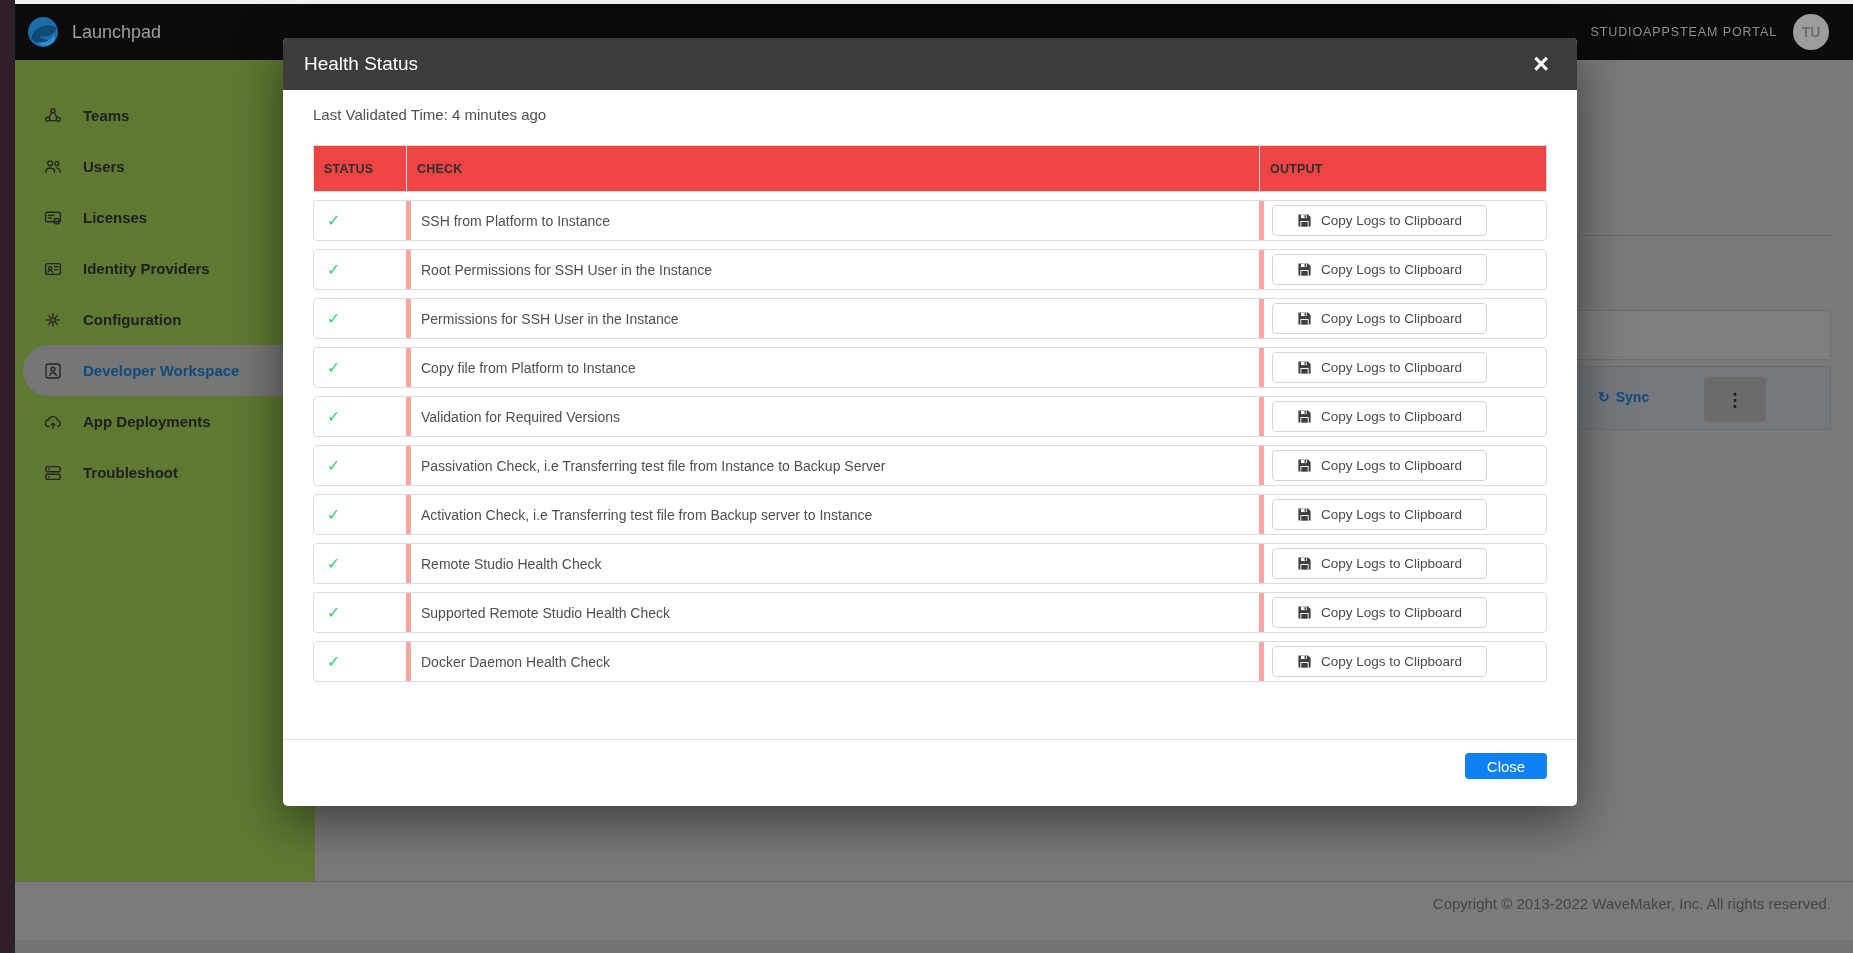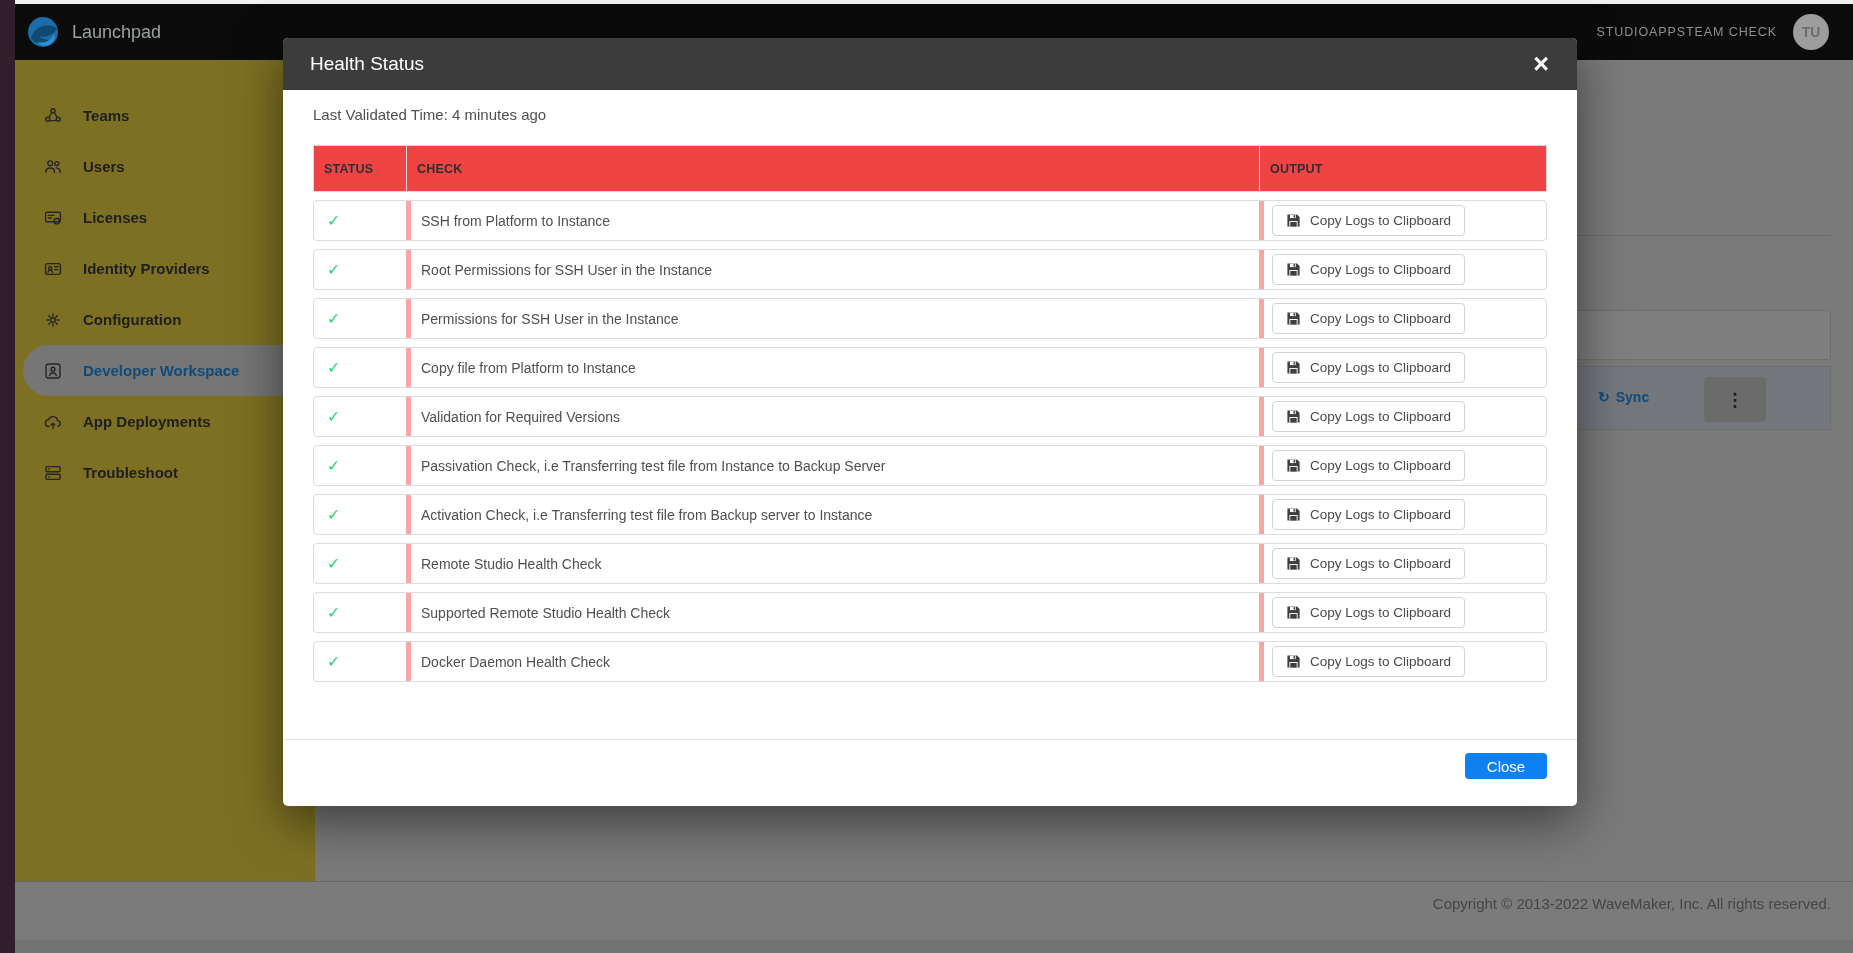--- a/index.html
+++ b/index.html
@@ -13,21 +13,21 @@
 
   
   .topbar{position:absolute;top:4px;left:0;right:0;height:56px;background:#0b0b0b;display:flex;align-items:center;z-index:3;padding:0 24px 0 12px;box-sizing:border-box;}
   .brand-logo{width:32px;height:32px;flex:0 0 auto;}
   .brand{margin-left:13px;font-size:18px;color:#9ba0a3;}
   .topnav{margin-left:auto;display:flex;align-items:center;margin-right:16px;}
   .topnav .nav-item{font-size:12.5px;letter-spacing:0.9px;color:#8d8f90;cursor:pointer;}
   .avatar{width:36px;height:36px;border-radius:50%;background:#9d9d9d;color:#6d6d6d;font-weight:bold;font-size:14px;display:flex;align-items:center;justify-content:center;cursor:pointer;}
 
   
-  .sidebar{position:absolute;left:0;top:60px;width:300px;bottom:72px;background:#fde047;z-index:1;padding-top:30px;box-sizing:border-box;}
+  .sidebar{position:absolute;left:0;top:60px;width:300px;bottom:72px;background:#bef264;z-index:1;padding-top:30px;box-sizing:border-box;}
   .side-item{height:51px;display:flex;align-items:center;padding-left:28px;gap:20px;color:#3e3e3e;font-size:15px;font-weight:700;cursor:pointer;box-sizing:border-box;}
   .side-item .icon{width:20px;height:20px;color:#4a4a4a;flex:0 0 auto;}
   .side-item .icon svg{width:20px;height:20px;display:block;}
   .side-item.selected{background:#ececec;border-radius:26px;margin:0 4px 0 8px;padding-left:20px;color:#2196f3;}
 
   
   .main{position:absolute;left:300px;top:60px;right:0;bottom:72px;background:#f4f4f4;z-index:1;}
   .main-divider{position:absolute;top:175px;left:40px;right:22px;height:1px;background:#d9d9d9;}
   .capacity-row{position:absolute;top:202px;right:22px;display:flex;align-items:center;gap:18px;}
   .users-label{font-size:15px;color:#3a3a3a;}
@@ -39,57 +39,57 @@
   .kebab-btn{position:absolute;left:1373px;top:10px;width:62px;height:45px;background:#d7d7d7;border-radius:4px;display:flex;align-items:center;justify-content:center;color:#3e3e3e;font-size:18px;font-weight:700;cursor:pointer;}
 
   
   .page-footer{position:absolute;left:0;right:0;bottom:0;height:72px;background:#f6f6f8;border-top:1px solid #cfcfcf;box-sizing:border-box;z-index:1;}
   .copyright{position:absolute;top:13px;right:22px;font-size:15px;color:#8b8b92;}
   .bottom-strip{position:absolute;bottom:0;left:0;right:0;height:13px;background:#e6e6e9;}
 
   
   .backdrop{position:absolute;left:0;top:60px;right:0;bottom:0;background:rgba(0,0,0,0.5);z-index:4;}
   .modal{position:absolute;left:268px;top:38px;width:1294px;height:768px;background:#fff;border-radius:5px;box-shadow:0 15px 50px rgba(0,0,0,0.5);z-index:10;}
-  .modal-header{height:52px;background:#3c3c3c;border-radius:5px 5px 0 0;display:flex;align-items:center;padding:0 28px 0 27px;}
+  .modal-header{height:52px;background:#3c3c3c;border-radius:5px 5px 0 0;display:flex;align-items:center;padding:0 28px 0 21px;}
   .modal-title{color:#fff;font-size:19px;font-weight:500;}
   .modal-close{margin-left:auto;color:#fff;font-size:27px;font-weight:700;line-height:1;cursor:pointer;}
   .modal-body{padding:16px 30px 0;}
   .validated{font-size:15px;color:#4f4f4f;height:18px;}
   .health-table{margin-top:21px;}
   .table-head{display:grid;grid-template-columns:92px 853px 1fr;height:47px;background:#ef4444;border:1px solid #d9d9d9;box-sizing:border-box;}
   .th{font-size:12.5px;font-weight:700;color:#2f2f2f;letter-spacing:0.2px;padding-left:10px;display:flex;align-items:center;box-sizing:border-box;}
   .th + .th{border-left:1px solid #d9d9d9;}
   .trow{display:grid;grid-template-columns:92px 853px 1fr;height:41px;margin-top:8px;background:#fff;border:1px solid #dcdcdc;border-radius:4px;box-sizing:border-box;}
   .td{display:flex;align-items:center;padding-left:10px;box-sizing:border-box;}
   .td + .td{border-left:5px solid #fca5a5;}
   .check-icon{color:#2dd36f;font-size:16px;padding-left:3px;}
   .check-name{font-size:14px;color:#4f4f4f;}
   .td-output{padding-left:8px;}
-  .copy-btn{display:inline-flex;align-items:center;gap:9px;height:31px;padding:0 13px;background:#fff;border:1px solid #d4d4d4;border-radius:4px;color:#4a4a4a;font-size:13.5px;font-family:"Liberation Sans",sans-serif;cursor:pointer;}
+  .copy-btn{display:inline-flex;align-items:center;gap:9px;height:31px;padding:0 24px;background:#fff;border:1px solid #d4d4d4;border-radius:4px;color:#4a4a4a;font-size:13.5px;font-family:"Liberation Sans",sans-serif;cursor:pointer;}
   .copy-btn .floppy svg{display:block;}
   .modal-footer{position:absolute;bottom:0;left:0;right:0;height:66px;border-top:1px solid #e3e3e3;}
   .close-btn{position:absolute;right:30px;top:13px;width:82px;height:26px;background:#0d80f2;color:#fff;border:none;border-radius:4px;font-size:15px;font-family:"Liberation Sans",sans-serif;cursor:pointer;}
 </style>
 </head>
 <body>
 
 <div class="app">
   <div class="top-strip"></div>
 
   <div class="topbar">
     <span class="brand-logo"><svg viewBox="0 0 32 32" width="32" height="32">
           <circle cx="16" cy="16" r="15" fill="#1b6ca8"></circle>
           <path d="M4 22 C8 10 20 6 30 12 C26 20 18 22 12 20 C16 24 22 25 26 23 C20 30 9 30 4 22 Z" fill="#0e4a74"></path>
           <path d="M10 26 C18 28 25 24 27 18 C29 22 27 27 22 29 C17 31 12 29 10 26 Z" fill="#2e90cf"></path>
         </svg></span>
     <span class="brand">Launchpad</span>
     <div class="topnav">
       <span class="nav-item">STUDIO</span>
       <span class="nav-item">APPS</span>
-      <span class="nav-item">TEAM CHECK</span>
+      <span class="nav-item">TEAM PORTAL</span>
     </div>
     <div class="avatar">TU</div>
   </div>
 
   <div class="sidebar">
       <div class="side-item">
     <span class="icon">
           <svg viewBox="0 0 20 20" fill="none" stroke="currentColor" stroke-width="1.4" stroke-linecap="round" stroke-linejoin="round">
             <circle cx="10" cy="4.8" r="2"></circle>
             <circle cx="4.8" cy="13.2" r="2"></circle>

